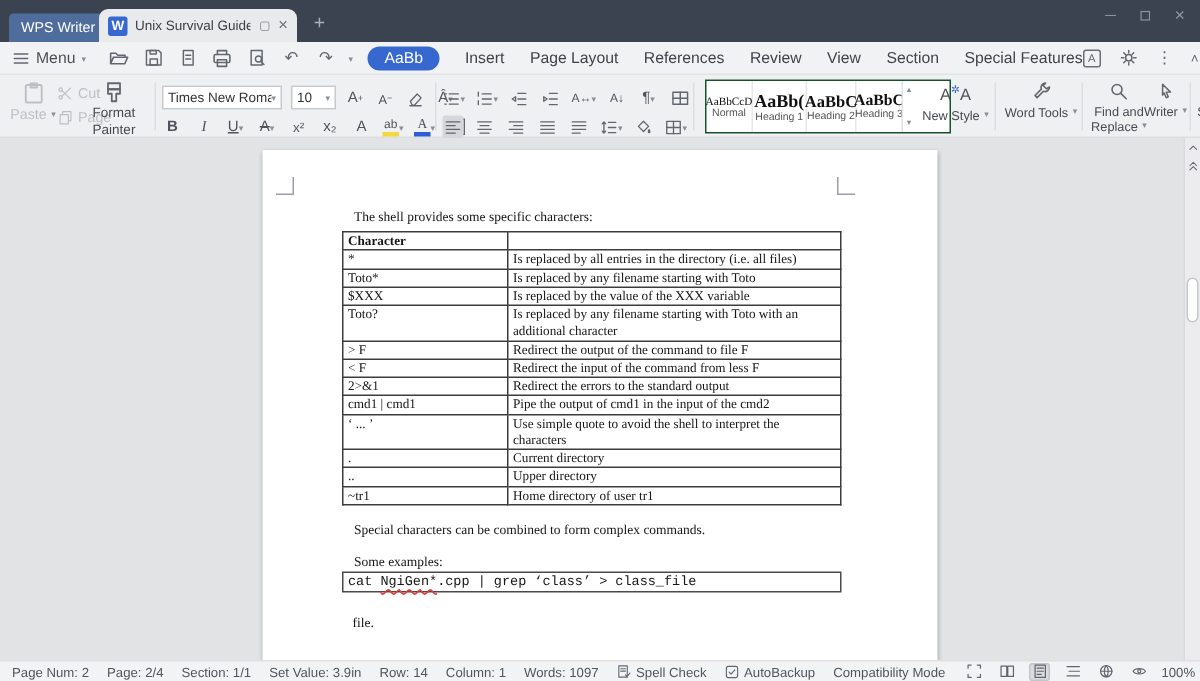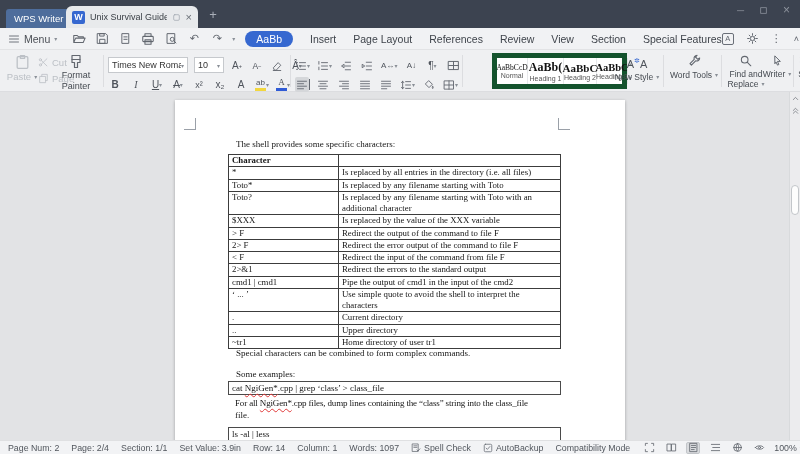--- a/index.html
+++ b/index.html
@@ -35,38 +35,38 @@
   .bigbtn{position:absolute;top:3px;display:flex;flex-direction:column;align-items:center;gap:1px;font-size:9px;color:#454a51;text-align:center;line-height:1.1}
   .gray{color:#bcc0c6}
   .smallrow{display:flex;align-items:center;gap:3px;font-size:9.5px}
   .c7{font-size:6px;color:#8a8f97}
   .combo{height:16px;background:#fff;border:1px solid #c6c9cd;display:flex;align-items:center;font-size:9px;color:#333;padding:0 3px;justify-content:space-between}
   .frow{display:flex;align-items:flex-end;gap:6px;height:19px}
   .tgl{min-width:14px;height:15px;display:flex;align-items:center;justify-content:center;font-size:10px;color:#4f545c}
   .tgl.sel{background:#d5d7da;border-radius:2px}
   .barico{display:flex;flex-direction:column;align-items:center;line-height:1;font-size:9px;color:#4f545c}
   .bar{width:11px;height:3px;margin-top:1px}
-  .gallery{position:absolute;left:492px;top:3px;width:135px;height:36px;background:#fff;border:5px solid #14532d;display:flex}
+  .gallery{position:absolute;left:470px;top:3px;width:164px;height:36px;background:#fff;border:1px solid #14532d;display:flex}
   .gcell{border-right:1px solid #e6e8ea;display:flex;flex-direction:column;align-items:center;justify-content:center;padding:0 2px}
   .gsample{font-family:"Liberation Serif",serif;color:#111;white-space:nowrap}
   .glabel{font-size:7px;color:#555;white-space:nowrap}
   .gscroll{width:9px;display:flex;flex-direction:column;align-items:center;justify-content:space-between;border-left:1px solid #e0e2e4;color:#8a8f97;font-size:5px;padding:3px 0}
   .tool{position:absolute;top:4px;display:flex;flex-direction:column;align-items:center;gap:2px;font-size:8.5px;color:#454a51;text-align:center;line-height:1.15}
   
   .workspace{position:absolute;top:92px;left:0;right:0;height:348px;background:#e2e3e5;overflow:hidden}
   .page{position:absolute;left:175px;top:8px;width:450px;height:345px;background:#fff;box-shadow:0 1px 3px rgba(0,0,0,.3)}
   .doc{font-family:"Liberation Serif",serif;font-size:9px;color:#161616}
   .mark{position:absolute;width:12px;height:12px}
   .marktl{left:9px;top:18px;border-right:1px solid #9aa0a8;border-bottom:1px solid #9aa0a8}
   .marktr{left:383px;top:18px;border-left:1px solid #9aa0a8;border-bottom:1px solid #9aa0a8}
   .dline{position:absolute;white-space:nowrap}
   .dtable{position:absolute;left:53px;top:54px;width:333px;border-collapse:collapse;table-layout:fixed;font-family:"Liberation Serif",serif;font-size:8.8px;color:#161616;line-height:1.28}
   .dtable td{border:1px solid #3c3c3c;padding:0 3px;vertical-align:top}
   .b{font-weight:bold}
-  .codebox{position:absolute;left:53px;width:333px;border:1px solid #4a4a4a;padding:0 3px;font-family:Liberation Serif, serif;font-size:9px;white-space:nowrap;line-height:13px;height:14px;background:#fff}
+  .codebox{position:absolute;left:53px;width:333px;border:1px solid #4a4a4a;padding:0 3px;font-family:Liberation Mono, monospace;font-size:9px;white-space:nowrap;line-height:13px;height:14px;background:#fff}
   .sq{text-decoration:underline;text-decoration-style:wavy;text-decoration-color:#e03a3a;text-decoration-thickness:1px;text-underline-offset:2px}
   .undl{}
   .tight{letter-spacing:-0.15px}
   .vscroll{position:absolute;right:0;top:0;width:11px;height:100%;background:#ececee;border-left:1px solid #d8dadc}
   .sbtn{width:11px;height:12px;display:flex;align-items:center;justify-content:center}
   .thumb{position:absolute;left:1px;top:93px;width:8px;height:30px;background:#fdfdfd;border:1px solid #c3c6ca;border-radius:4px}
   
   .statusbar{position:absolute;left:0;bottom:0;right:0;height:14px;background:#f2f3f5;border-top:1px solid #dfe0e2;display:flex;align-items:center;padding:0 8px;font-size:8.8px;color:#51565d;gap:12px;white-space:nowrap}
   .sitem{display:flex;align-items:center;gap:3px}
   .sright{margin-left:auto;display:flex;align-items:center;gap:8px}
@@ -452,38 +452,34 @@
             </tr>
         <tr>
               <td>*</td>
               <td>Is replaced by all entries in the directory (i.e. all files)</td>
             </tr>
         <tr>
               <td>Toto*</td>
               <td>Is replaced by any filename starting with Toto</td>
             </tr>
         <tr>
+              <td>$XXX</td>
+              <td>Is replaced by the value of the XXX variable</td>
+            </tr>
+        <tr>
               <td>Toto?</td>
               <td>Is replaced by any filename starting with Toto with an additional character</td>
             </tr>
         <tr>
-              <td>$XXX</td>
-              <td>Is replaced by the value of the XXX variable</td>
-            </tr>
-        <tr>
               <td>&gt; F</td>
               <td>Redirect the output of the command to file F</td>
             </tr>
         <tr>
-              <td>2&gt; F</td>
-              <td>Redirect the error output of the command to file F</td>
-            </tr>
-        <tr>
               <td>&lt; F</td>
-              <td>Redirect the input of the command from file F</td>
+              <td>Redirect the input of the command from less F</td>
             </tr>
         <tr>
               <td>2&gt;&amp;1</td>
               <td>Redirect the errors to the standard output</td>
             </tr>
         <tr>
               <td>cmd1 | cmd1</td>
               <td>Pipe the output of cmd1 in the input of the cmd2</td>
             </tr>
         <tr>
@@ -505,26 +501,22 @@
       </tbody>
         </table>
 
       <div class="dline" style="left:61px;top:248px">Special characters can be combined to form complex commands.</div>
       <div class="dline undl" style="left:61px;top:269px">Some examples:</div>
 
       <div class="codebox" style="top:281px">
         <span>cat </span><span class="sq">NgiGen*</span><span>.cpp | grep ‘class’ &gt; class_file</span>
       </div>
 
-      <div class="dline tight" style="left:60px;top:298px">
-        <span>For all </span><span class="sq">NgiGen*</span><span>.cpp files, dump lines containing the “class” string into the class_file</span>
-      </div>
       <div class="dline" style="left:60px;top:310px">file.</div>
 
-      <div class="codebox" style="top:327px">ls -al | less</div>
     </div>
 
     <div class="vscroll">
       <div class="sbtn">
           <svg width="9" height="9" viewBox="0 0 16 16">
             <path class="ic" d="M4 10l4-4 4 4"></path>
           </svg>
         </div>
       <div class="sbtn">
           <svg width="9" height="9" viewBox="0 0 16 16">

